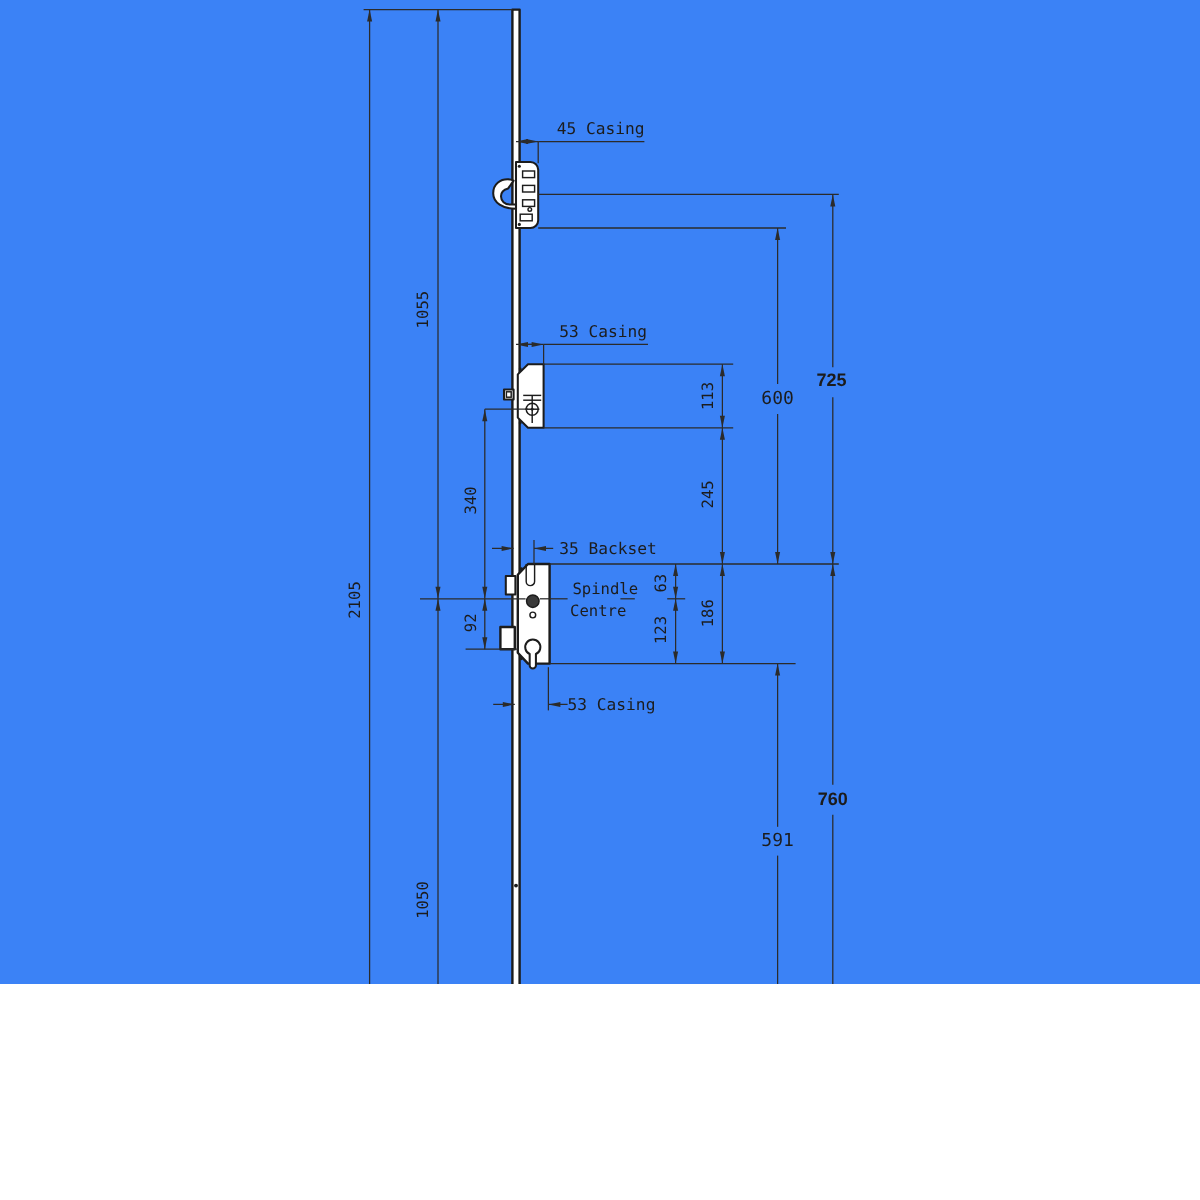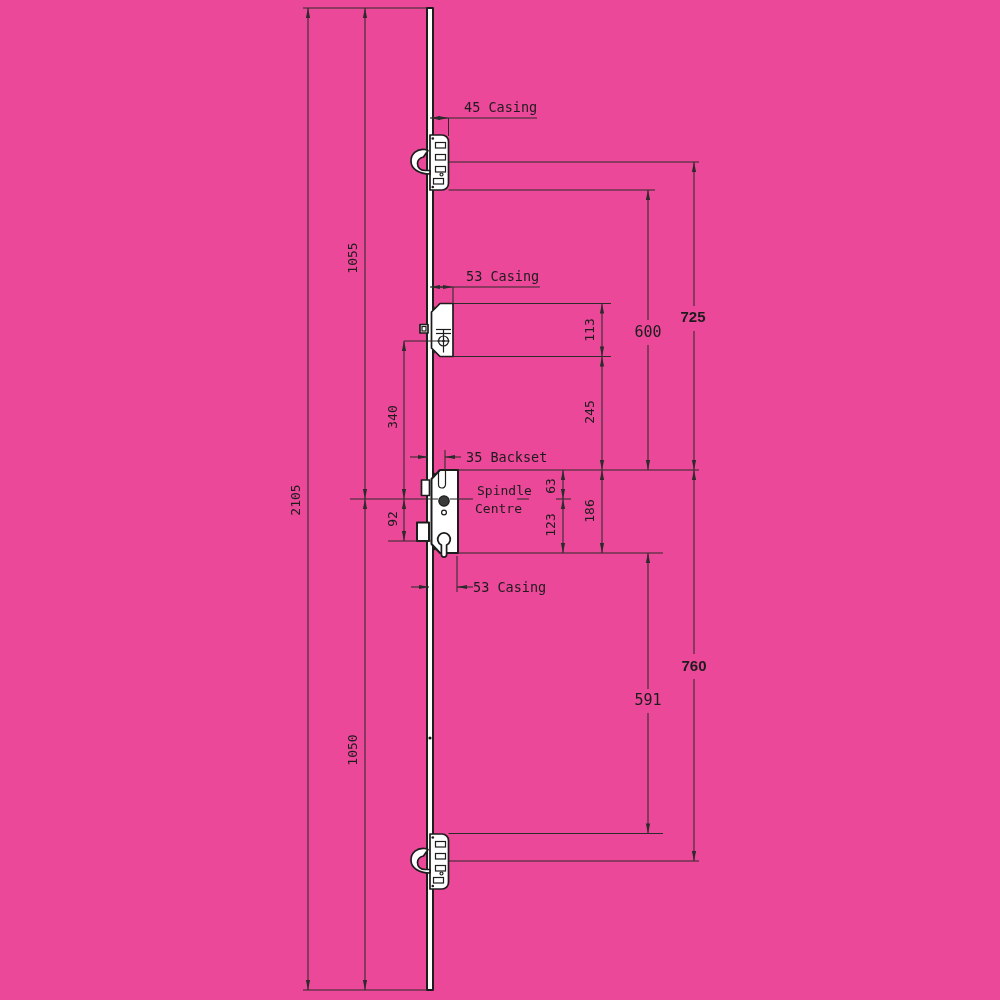--- a/index.html
+++ b/index.html
@@ -1,16 +1,16 @@
 <!DOCTYPE html>
 <html><head>
 <meta charset="utf-8">
 <style>
   html,body{margin:0;padding:0;background:#ffffff;}
-  .frame{width:1000px;height:1000px;position:relative;background:#ec4899;}
+  .frame{width:1000px;height:820px;position:relative;background:#3b82f6;}
   svg{display:block;}
   svg text{fill:#1c1c1c;}
   .cad     {font-family:"DejaVu Sans Mono",monospace;font-size:13px;}
   .cad-lbl {font-family:"DejaVu Sans Mono",monospace;font-size:13.5px;}
   .cad-num {font-family:"DejaVu Sans Mono",monospace;font-size:15px;}
   .cad-bold{font-family:"Liberation Sans",sans-serif;font-size:15px;font-weight:700;}
   .part{fill:#ffffff;stroke:#1c1c1c;stroke-width:1.7;stroke-linejoin:round;}
   .part-heavy{fill:#ffffff;stroke:#1c1c1c;stroke-width:2;stroke-linejoin:round;}
   .thin{fill:none;stroke:#1c1c1c;stroke-width:1.2;}
   .dim,.ext{stroke:#2b2b2b;stroke-width:1.05;fill:none;}

